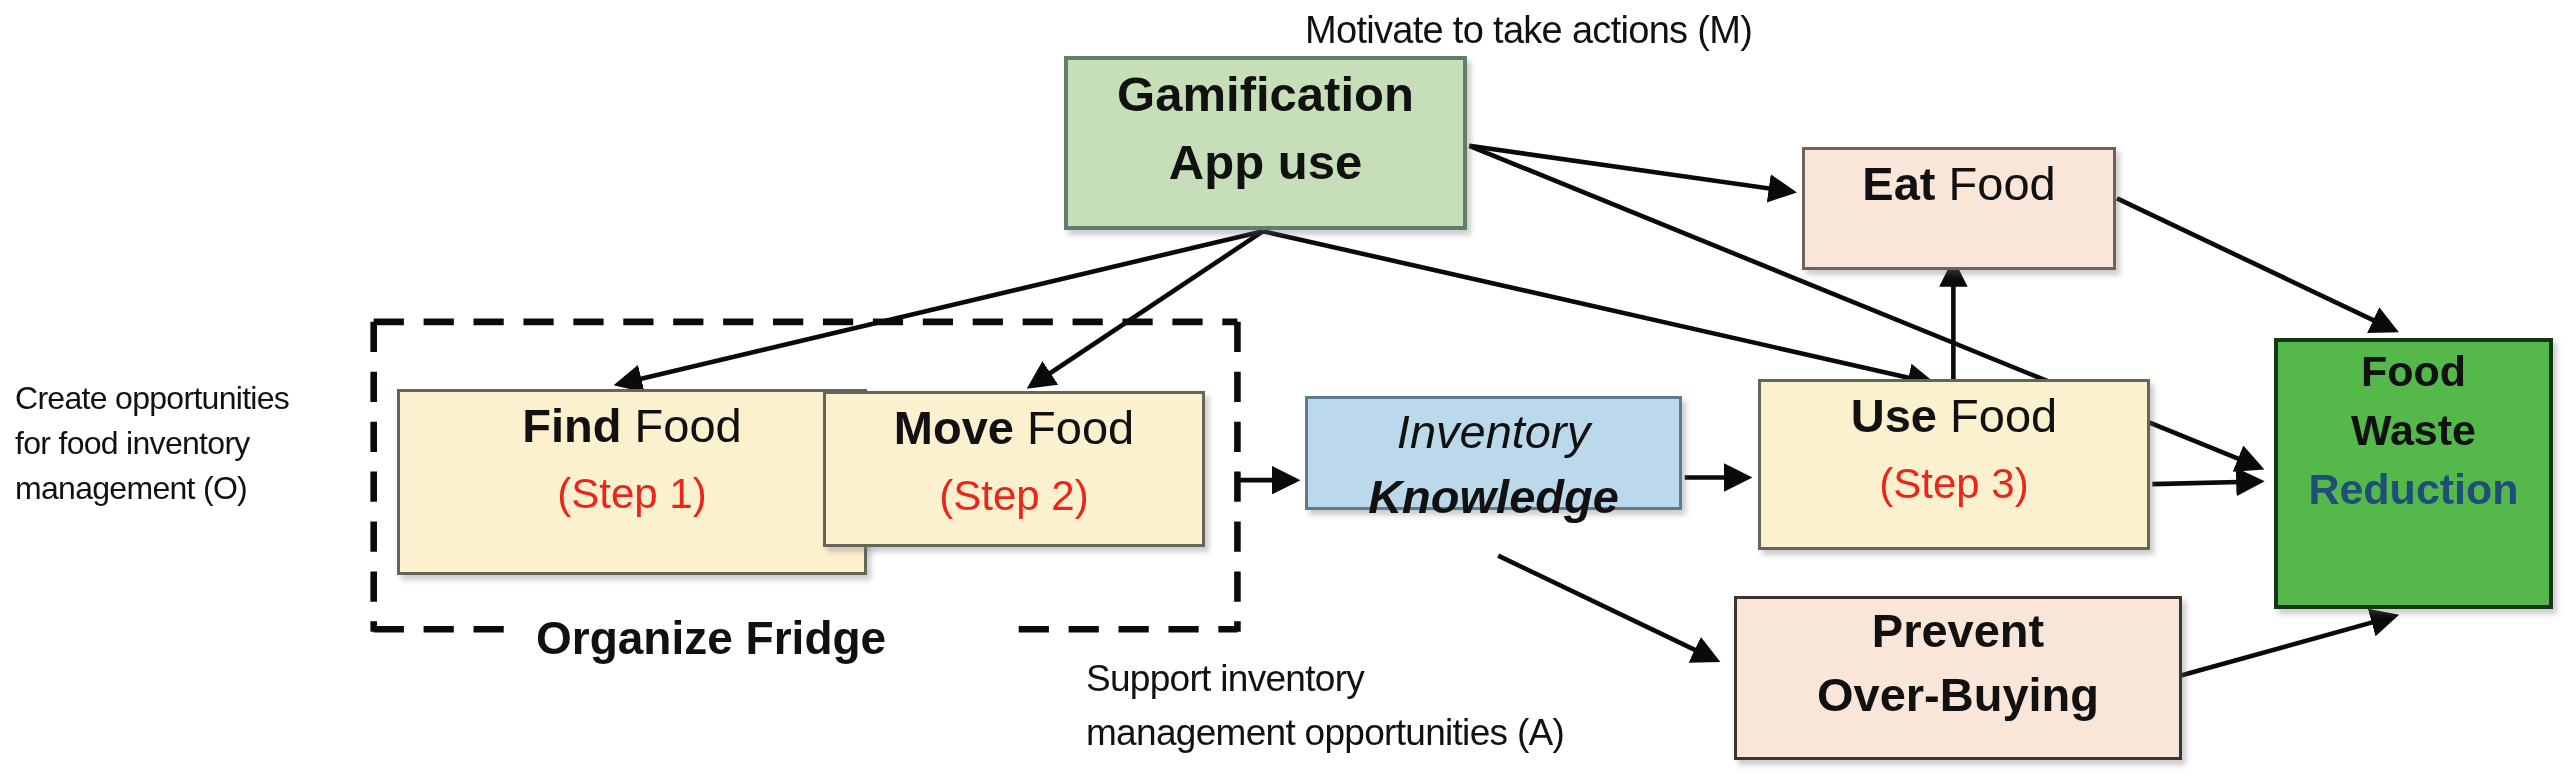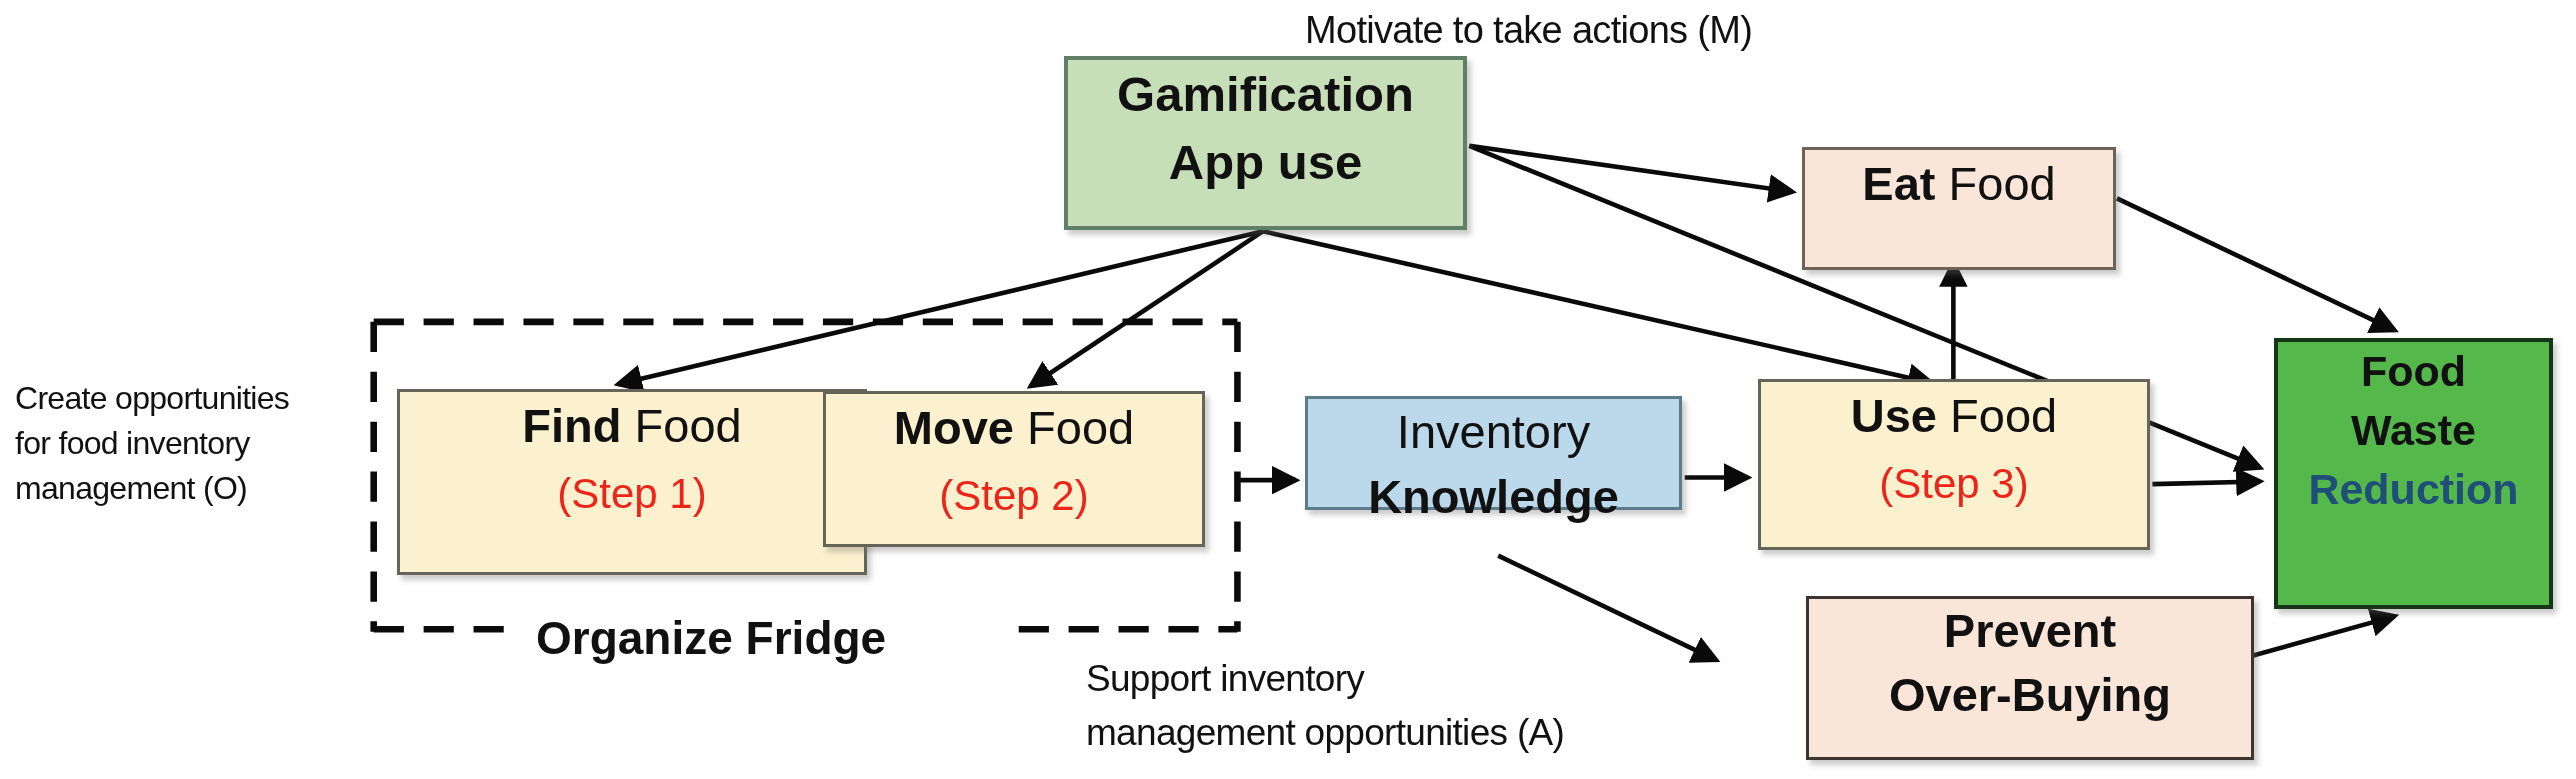--- a/index.html
+++ b/index.html
@@ -60,29 +60,30 @@
   }
   .move{
     left:823px;top:391px;width:382px;height:156px;
     background:var(--yellow-fill);
     border:3.3px solid var(--yellow-border);
   }
   .inventory{
     left:1305px;top:396px;width:377px;height:114px;
     background:var(--blue-fill);
     border:3.3px solid var(--blue-border);
+    font-style:italic;
   }
   .inventory .lbl{line-height:65px;}
   .use{
     left:1758px;top:379px;width:392px;height:171px;
     background:var(--yellow-fill);
     border:3.3px solid var(--yellow-border);
   }
   .prevent{
-    left:1806px;top:596px;width:448px;height:164px;
+    left:1734px;top:596px;width:448px;height:164px;
     background:var(--peach-fill);
     border:3.3px solid #3c342e;
   }
   .prevent .lbl{font-weight:bold;line-height:64px;}
   .fwr{
     left:2274px;top:338px;width:279px;height:271px;
     background:var(--green-fill);
     border:4px solid var(--green-border);
   }
   .fwr .lbl{font-weight:bold;font-size:43px;line-height:59px;}

